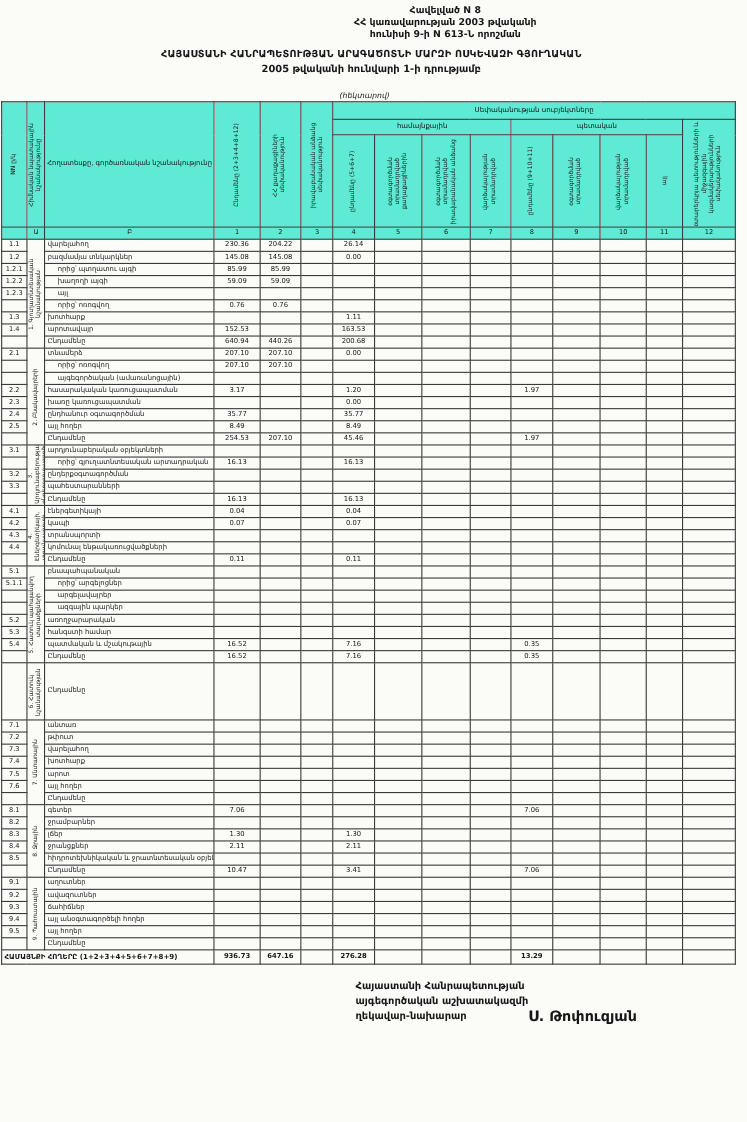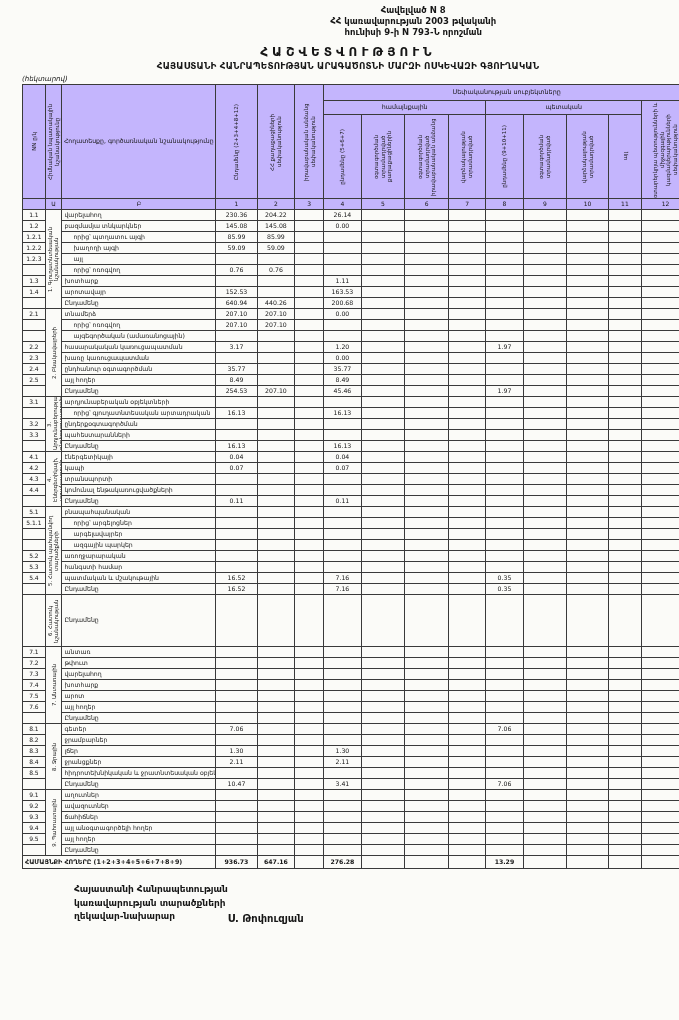--- a/index.html
+++ b/index.html
@@ -3,36 +3,36 @@
 <meta charset="utf-8">
 <style>
   *{box-sizing:border-box;}
   html,body{margin:0;padding:0;}
   body{
     width:679px;height:1020px;
     background:#fbfbf8;color:#161616;
     font-family:"DejaVu Sans",sans-serif;
     -webkit-font-smoothing:antialiased;
   }
-  .page{padding:5px 5px 0 22px;}
+  .page{padding:5px 5px 0 1px;}
 
   
   .appendix{margin-left:36%;width:48%;text-align:center;font-size:8.5px;font-weight:bold;line-height:1.3;}
 
   
   .titleblock{text-align:center;font-weight:bold;margin-top:7px;}
   .title-main{font-size:12px;letter-spacing:4px;}
   .title-sub{font-size:8.8px;margin-top:2px;letter-spacing:.2px;}
   .title-date{font-size:9px;margin-top:3px;}
-  .unit-note{text-align:left;font-size:7px;font-style:italic;padding-right:12px;margin-top:4px;}
+  .unit-note{text-align:center;font-size:7px;font-style:italic;padding-right:12px;margin-top:15px;}
 
   
   table{border-collapse:collapse;table-layout:fixed;width:668px;margin-top:1px;border:1.5px solid #111;}
   th,td{border:1px solid #3a3a3a;padding:0 1px;font-size:6.3px;line-height:1.1;overflow:hidden;vertical-align:middle;}
-  thead th{font-weight:normal;text-align:center;background:#c4b5fd;}
+  thead th{font-weight:normal;text-align:center;background:#5eead4;}
   thead tr.r1{height:16px;}
   thead tr.r2{height:14px;}
   thead tr.r3{height:84px;}
   thead tr.numrow th{height:11px;font-size:6px;}
   .hland{font-size:6.2px;}
   .group{font-size:6.4px;}
 
   .vtext{
     writing-mode:vertical-rl;transform:rotate(180deg);
     margin:0 auto;font-size:5.5px;line-height:1.2;
@@ -48,38 +48,38 @@
   td.label{text-align:left;padding-left:2px;font-size:6.2px;white-space:nowrap;}
   td.label.ind{padding-left:11px;}
   td.rowno{text-align:center;font-size:6px;}
   tr.sec-start td{border-top:1.4px solid #000;}
   td.purpose-cell{vertical-align:middle;text-align:center;padding:0;}
   .vtext.pur{font-size:5.4px;line-height:1.15;}
   tr.final td{border-top:1.6px solid #000;font-weight:bold;height:13px;}
   tr.final td.label{font-size:6.4px;white-space:nowrap;}
 
   
-  .footer{display:flex;justify-content:flex-start;align-items:flex-end;padding:14px 95px 0 52px;}
+  .footer{display:flex;justify-content:flex-end;align-items:flex-end;padding:14px 95px 0 52px;}
   .org{font-size:9px;font-weight:bold;line-height:1.5;}
-  .signer{font-size:10px;font-weight:bold;}
+  .signer{font-size:13px;font-weight:bold;}
 </style>
 </head>
 <body>
 
 <div class="page">
 
   <div class="appendix">
     <div>Հավելված N 8</div>
     <div>ՀՀ կառավարության 2003 թվականի</div>
-    <div>հունիսի 9-ի N 793-Ն որոշման</div>
+    <div>հունիսի 9-ի N 613-Ն որոշման</div>
   </div>
 
   <div class="titleblock">
-    <div class="title-main">ՀԱՇՎԵՏՎՈՒԹՅՈՒՆ</div>
     <div class="title-sub">ՀԱՅԱՍՏԱՆԻ ՀԱՆՐԱՊԵՏՈՒԹՅԱՆ ԱՐԱԳԱԾՈՏՆԻ ՄԱՐԶԻ ՈՍԿԵՎԱԶԻ ԳՅՈՒՂԱԿԱՆ</div>
+    <div class="title-date">2005 թվականի հունվարի 1-ի դրությամբ</div>
   </div>
 
   <div class="unit-note">(հեկտարով)</div>
 
   <table>
     <colgroup>
       <col style="width:22px">
         <col style="width:16px">
         <col style="width:148px">
       <col style="width:40px">
@@ -1088,19 +1088,19 @@
           <td class="num"></td>
           <td class="num"></td>
           <td class="num"></td>
         </tr>
       </tbody>
   </table>
 
   <div class="footer">
     <div class="org">
       <div>Հայաստանի Հանրապետության</div>
-      <div>կառավարության տարածքների</div>
+      <div>այգեգործական աշխատակազմի</div>
       <div>ղեկավար-նախարար</div>
     </div>
     <div class="signer">Ս. Թոփուզյան</div>
   </div>
 
 </div>
 
 </body></html>

